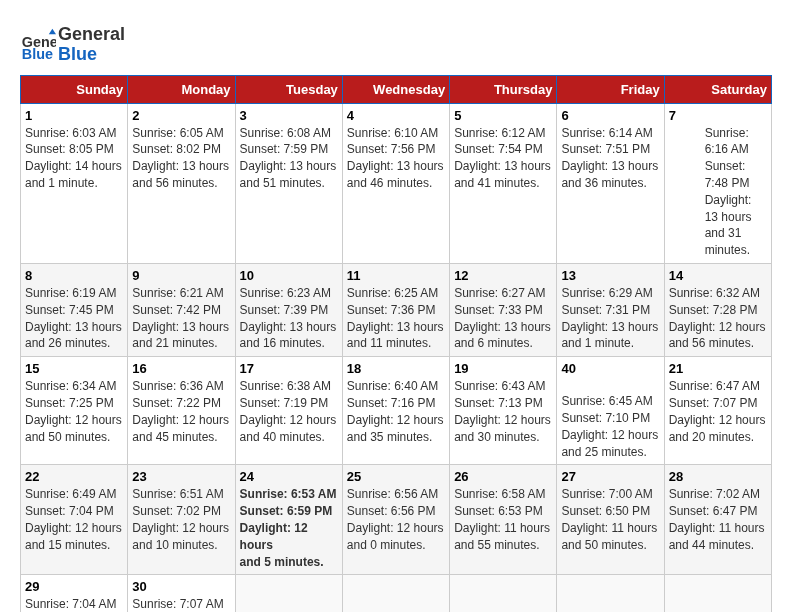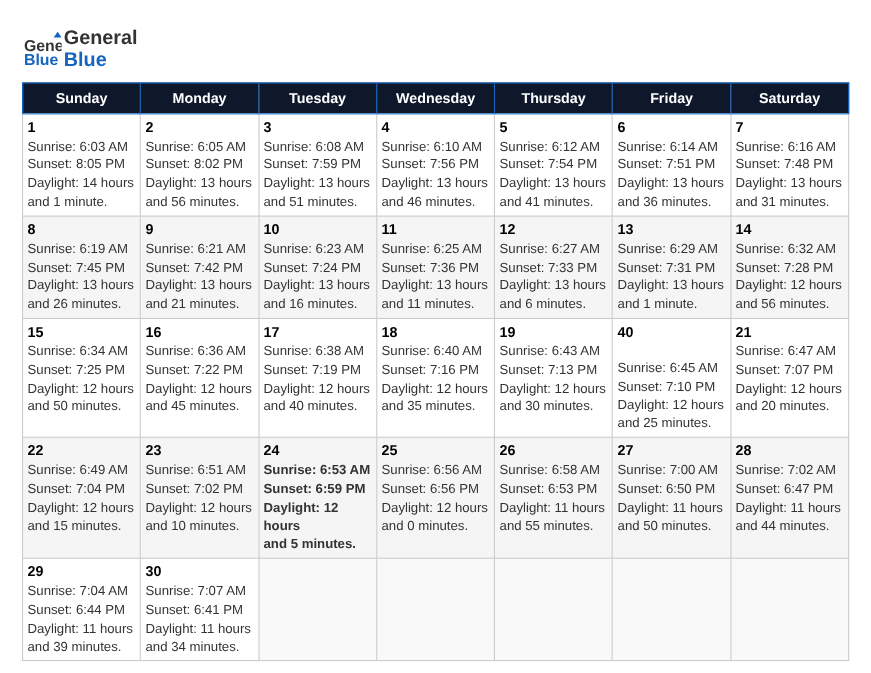--- a/index.html
+++ b/index.html
@@ -43,24 +43,24 @@
     .subtitle {
       font-size: 16px;
       color: #555;
     }
     table {
       width: 100%;
       border-collapse: collapse;
       font-size: 11px;
     }
     thead tr th {
-      background-color: #0f172a;
+      background-color: #b91c1c;
       color: #fff;
       padding: 6px 4px;
-      text-align: center;
+      text-align: right;
       font-size: 13px;
       font-weight: bold;
       border: 1px solid #1565c0;
     }
     tbody tr td {
       border: 1px solid #ccc;
       padding: 4px 4px;
       vertical-align: top;
       width: 14.28%;
       min-height: 80px;
@@ -159,21 +159,21 @@
         </td>
         <td>
           <span class="day-num">6</span>
           <div class="day-info" style="white-space: pre-line;">Sunrise: 6:14 AM
 Sunset: 7:51 PM
 Daylight: 13 hours
 and 36 minutes.</div>
         </td>
         <td>
           <span class="day-num">7</span>
-          <div class="day-info" style="white-space: pre-line;">Sunrise: 6:16 AM
+          <div class="day-info" style="white-space: pre-line; margin-left: 36px;">Sunrise: 6:16 AM
 Sunset: 7:48 PM
 Daylight: 13 hours
 and 31 minutes.</div>
         </td>
       </tr>
       <tr>
         <td>
           <span class="day-num">8</span>
           <div class="day-info" style="white-space: pre-line;">Sunrise: 6:19 AM
 Sunset: 7:45 PM
@@ -183,21 +183,21 @@
         <td>
           <span class="day-num">9</span>
           <div class="day-info" style="white-space: pre-line;">Sunrise: 6:21 AM
 Sunset: 7:42 PM
 Daylight: 13 hours
 and 21 minutes.</div>
         </td>
         <td>
           <span class="day-num">10</span>
           <div class="day-info" style="white-space: pre-line;">Sunrise: 6:23 AM
-Sunset: 7:24 PM
+Sunset: 7:39 PM
 Daylight: 13 hours
 and 16 minutes.</div>
         </td>
         <td>
           <span class="day-num">11</span>
           <div class="day-info" style="white-space: pre-line;">Sunrise: 6:25 AM
 Sunset: 7:36 PM
 Daylight: 13 hours
 and 11 minutes.</div>
         </td>

